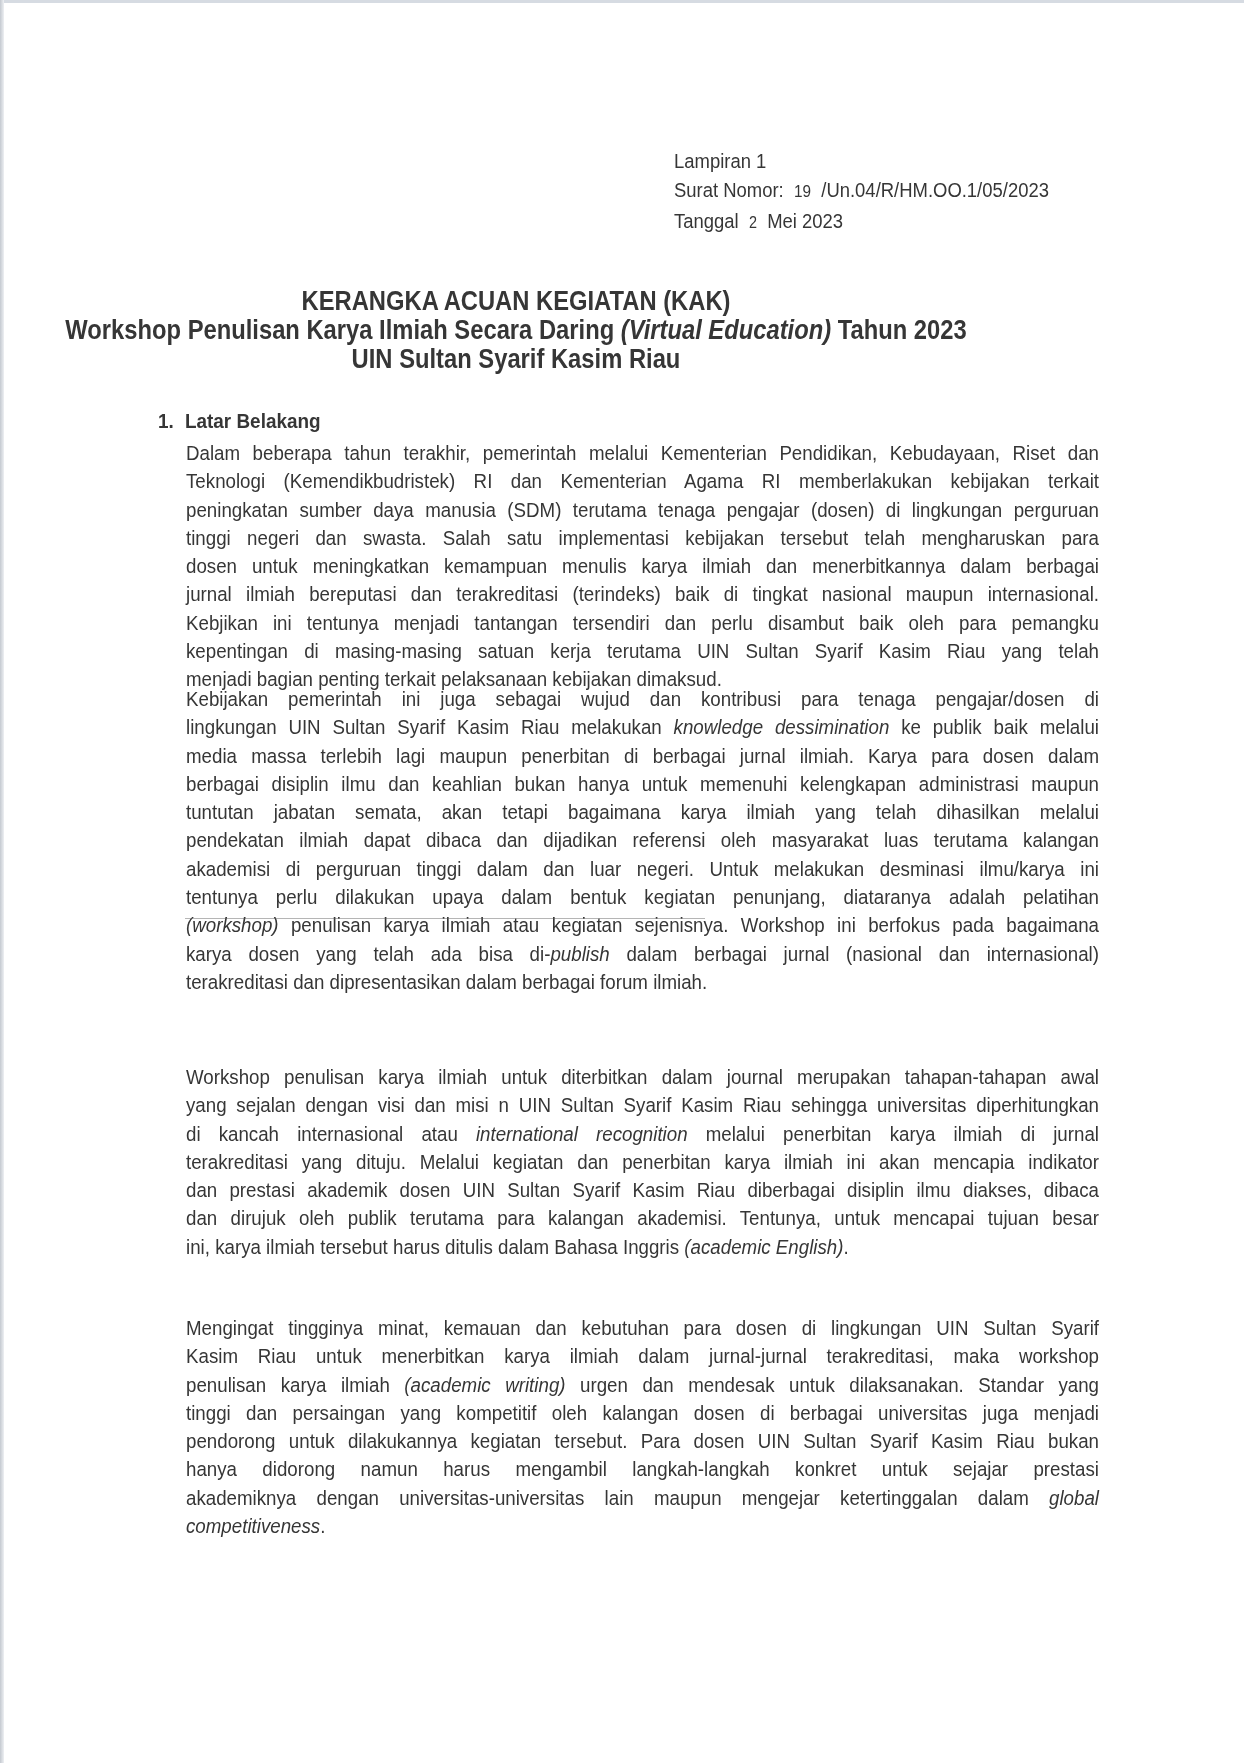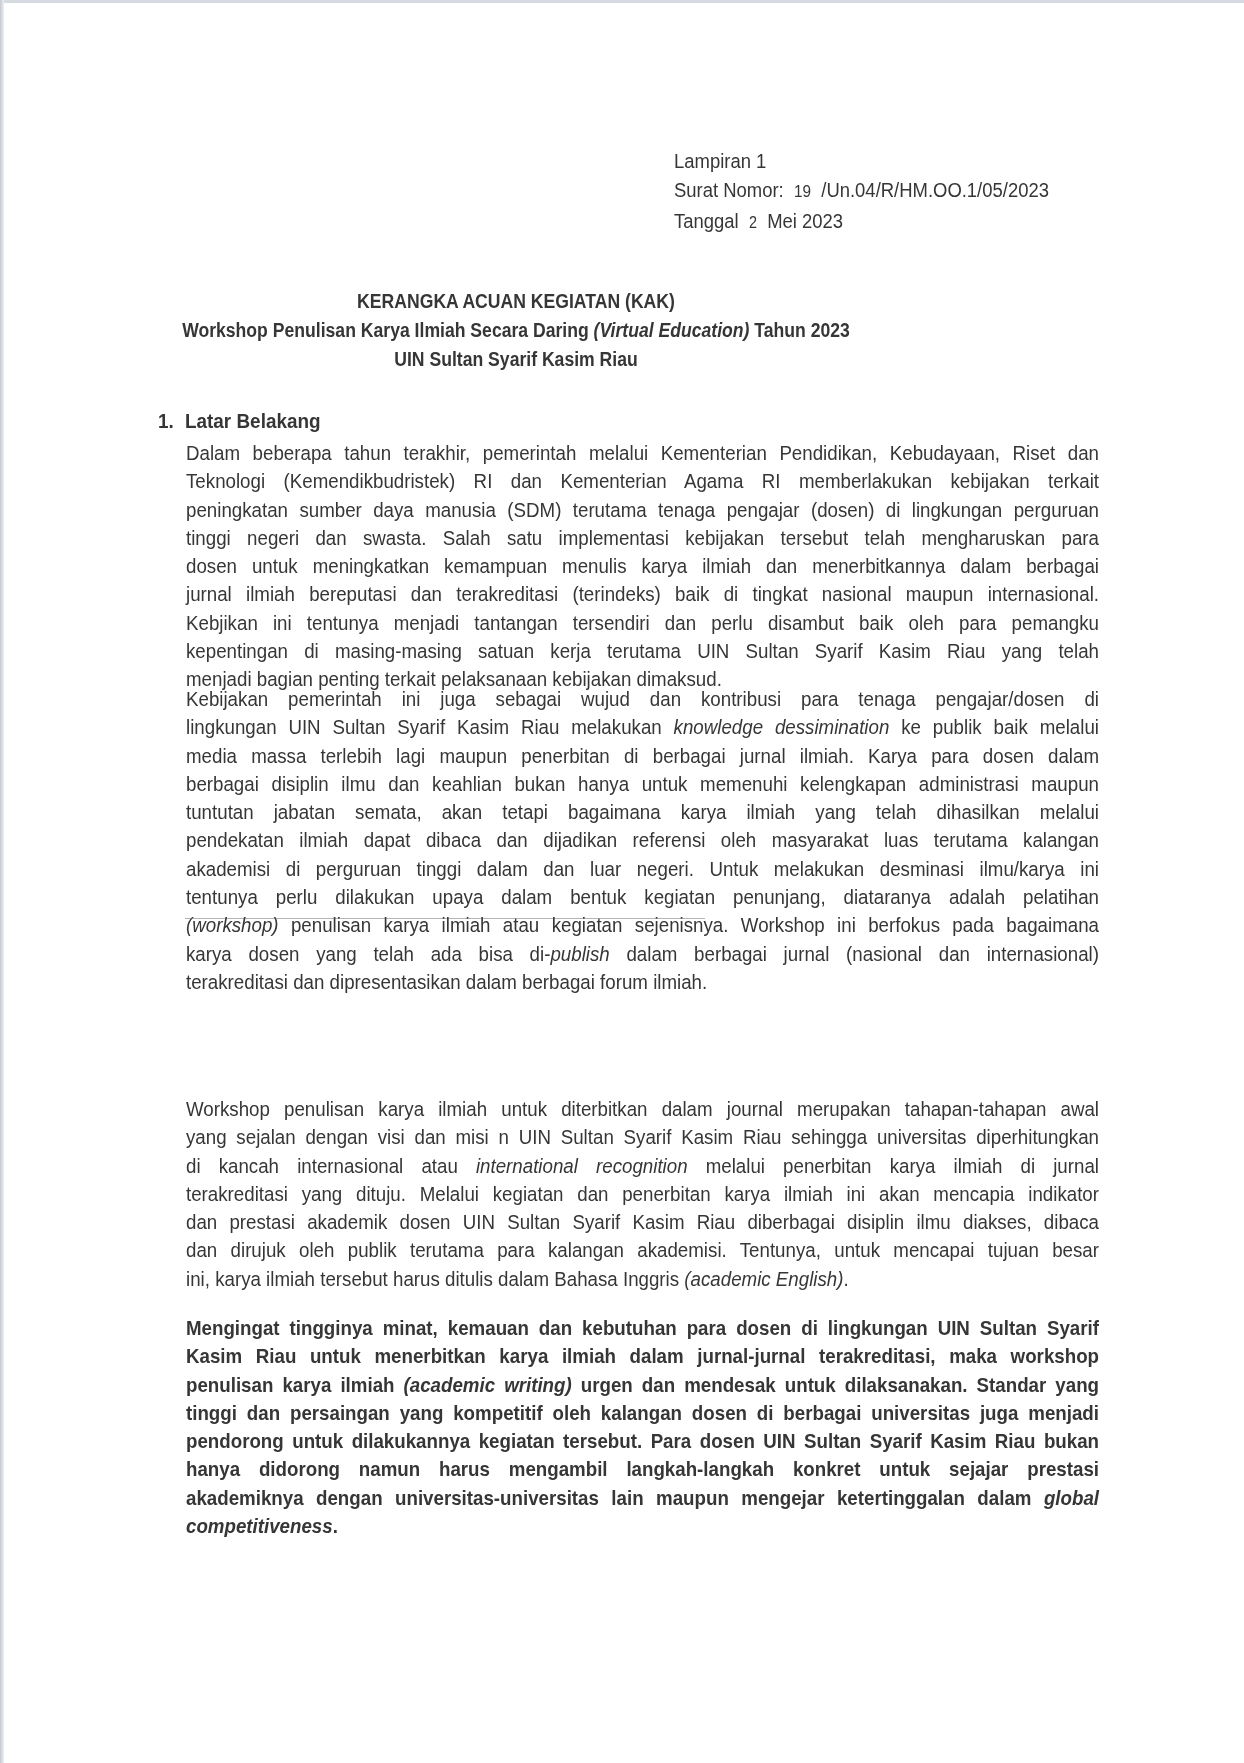--- a/index.html
+++ b/index.html
@@ -4,21 +4,21 @@
 <style>
   html, body { margin: 0; padding: 0; }
   body {
     width: 1244px; height: 1763px; background: #ffffff; position: relative; overflow: hidden;
     font-family: "Liberation Sans", sans-serif; color: #363636;
   }
   .page-edge-top { position: absolute; left: 0; top: 0; width: 1244px; height: 3px; background: #d6dbe2; }
   .page-edge-left { position: absolute; left: 0; top: 0; width: 4px; height: 1763px; background: linear-gradient(to right, #c4c9d0, #eef0f3); }
   .scan-line { position: absolute; left: 185px; top: 918px; width: 520px; height: 1px; background: rgba(90,90,90,0.45); }
   .meta { position: absolute; left: 674px; top: 146px; font-size: 20.5px; line-height: 29px; transform: scaleX(0.9); transform-origin: left top; white-space: nowrap; }
-  .title-block { position: absolute; left: 0; width: 1032px; top: 287px; text-align: center; font-weight: bold; font-size: 20px; line-height: 29px; }
+  .title-block { position: absolute; left: 0; width: 1032px; top: 287px; text-align: center; font-weight: bold; font-size: 27px; line-height: 29px; }
   .title-block div { transform: scaleX(0.88); transform-origin: center top; white-space: nowrap; }
   .section-head { position: absolute; left: 158px; top: 406px; font-weight: bold; font-size: 21px; line-height: 29px; white-space: nowrap; transform: scaleX(0.9); transform-origin: left top; }
   .section-head .num { display: inline-block; width: 30px; }
   .para { position: absolute; left: 186px; width: 1000px; font-size: 20.5px; line-height: 28.3px; }
   .line { white-space: nowrap; display: block; width: 1000px; text-align: justify; text-align-last: justify; transform: scaleX(0.913); transform-origin: left top; }
   .line.last { text-align-last: left; }
   em { font-style: italic; }
 </style>
 </head>
 <body>
@@ -63,31 +63,31 @@
   <span class="line">pendekatan ilmiah dapat dibaca dan dijadikan referensi oleh masyarakat luas terutama kalangan</span>
   <span class="line">akademisi di perguruan tinggi dalam dan luar negeri. Untuk melakukan desminasi ilmu/karya ini</span>
   <span class="line">tentunya perlu dilakukan upaya dalam bentuk kegiatan penunjang, diataranya adalah pelatihan</span>
   <span class="line"><em>(workshop)</em><span> penulisan karya ilmiah atau kegiatan sejenisnya. Workshop ini berfokus pada bagaimana</span></span>
   <span class="line"><span>karya dosen yang telah ada bisa di-</span><em>publish</em><span> dalam berbagai jurnal (nasional dan internasional)</span></span>
   <span class="line last">terakreditasi dan dipresentasikan dalam berbagai forum ilmiah.</span>
 </div>
 
 <div class="scan-line"></div>
 
-<div class="para" style="top:1095px;">
+<div class="para" style="top:1063px;">
   <span class="line">Workshop penulisan karya ilmiah untuk diterbitkan dalam journal merupakan tahapan-tahapan awal</span>
   <span class="line">yang sejalan dengan visi dan misi n UIN Sultan Syarif Kasim Riau sehingga universitas diperhitungkan</span>
   <span class="line"><span>di kancah internasional atau </span><em>international recognition</em><span> melalui penerbitan karya ilmiah di jurnal</span></span>
   <span class="line">terakreditasi yang dituju. Melalui kegiatan dan penerbitan karya ilmiah ini akan mencapia indikator</span>
   <span class="line">dan prestasi akademik dosen UIN Sultan Syarif Kasim Riau diberbagai disiplin ilmu diakses, dibaca</span>
   <span class="line">dan dirujuk oleh publik terutama para kalangan akademisi. Tentunya, untuk mencapai tujuan besar</span>
   <span class="line last"><span>ini, karya ilmiah tersebut harus ditulis dalam Bahasa Inggris </span><em>(academic English)</em><span>.</span></span>
 </div>
 
-<div class="para" style="top:1314px;font-weight:bold;">
+<div class="para" style="top:1314px;">
   <span class="line">Mengingat tingginya minat, kemauan dan kebutuhan para dosen di lingkungan UIN Sultan Syarif</span>
   <span class="line">Kasim Riau untuk menerbitkan karya ilmiah dalam jurnal-jurnal terakreditasi, maka workshop</span>
   <span class="line"><span>penulisan karya ilmiah </span><em>(academic writing)</em><span> urgen dan mendesak untuk dilaksanakan. Standar yang</span></span>
   <span class="line">tinggi dan persaingan yang kompetitif oleh kalangan dosen di berbagai universitas juga menjadi</span>
   <span class="line">pendorong untuk dilakukannya kegiatan tersebut. Para dosen UIN Sultan Syarif Kasim Riau bukan</span>
   <span class="line">hanya didorong namun harus mengambil langkah-langkah konkret untuk sejajar prestasi</span>
   <span class="line"><span>akademiknya dengan universitas-universitas lain maupun mengejar ketertinggalan dalam </span><em>global</em></span>
   <span class="line last"><em>competitiveness</em><span>.</span></span>
 </div>
 

